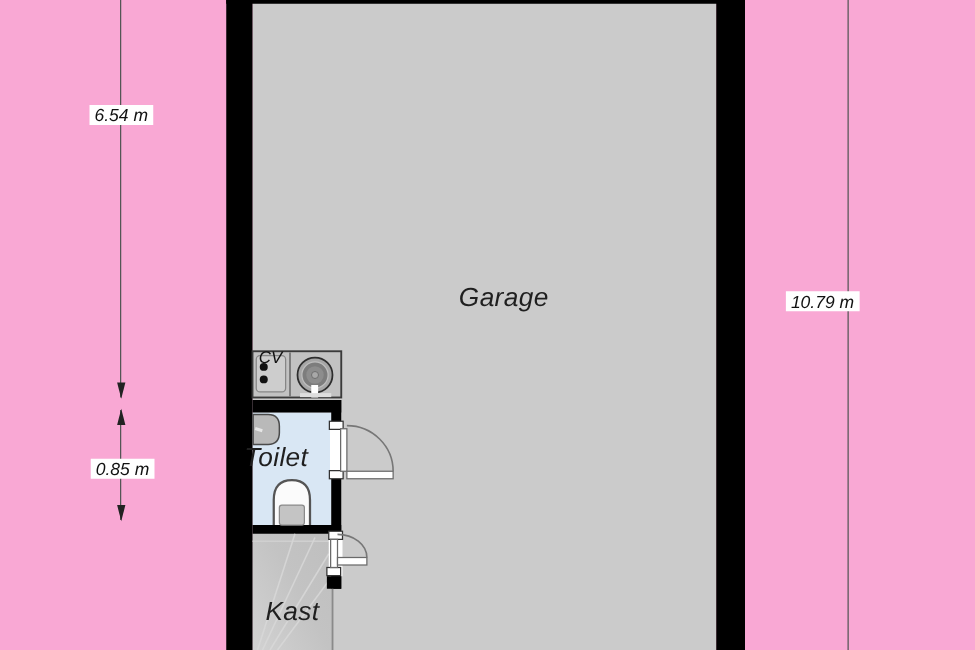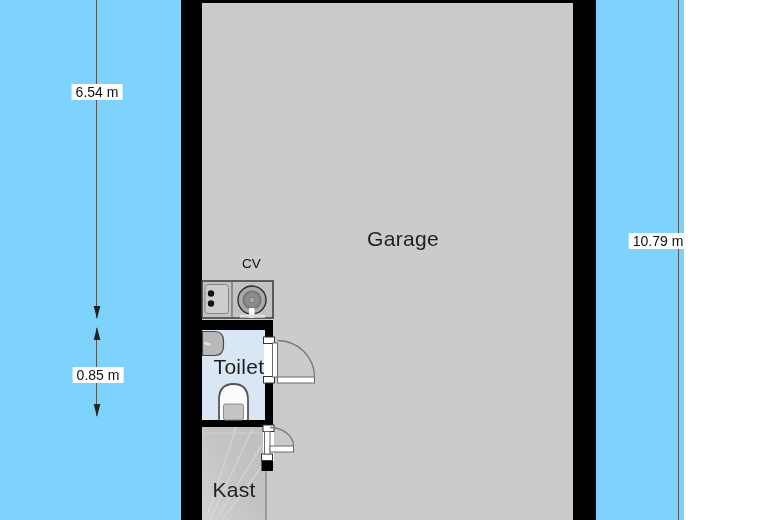--- a/index.html
+++ b/index.html
@@ -1,18 +1,18 @@
 <!DOCTYPE html>
 <html><head>
 <meta charset="utf-8">
 <style>
   html,body{margin:0;padding:0;background:#ffffff;}
   #stage{
-    position:relative;width:684px;height:520px;background:#7dd3fc;
-    overflow:hidden;font-family:"Liberation Sans","DejaVu Sans",sans-serif;
+    position:relative;width:780px;height:520px;background:#f9a8d4;
+    overflow:hidden;font-family:"Liberation Sans","DejaVu Sans",sans-serif;font-style:italic;
   }
   .abs{position:absolute;}
   
   .garage-floor{left:202px;top:0;width:371px;height:520px;background:#cbcbcb;}
   .toilet-floor{left:202px;top:330px;width:63px;height:90px;background:#d9e7f4;}
   .kast-floor{left:202px;top:427px;width:63px;height:93px;
     background:linear-gradient(62deg,#d2d2d2 0%,#c3c3c3 55%,#bfbfbf 100%);}
   
   .wall{background:#000;}
   .wall-top{left:181px;top:0;width:415px;height:3px;}
@@ -33,23 +33,23 @@
   }
   .room-label{
     transform:translate(-50%,-50%);font-size:21px;color:#1f1f1f;
     letter-spacing:.3px;white-space:nowrap;line-height:18px;
   }
   .cv-label{font-size:13.5px;color:#111;line-height:15px;}
   .lbl-654{left:97px;top:92px;}
   .lbl-134{left:98px;top:375px;}
   .lbl-1079{left:658px;top:241px;}
   .lbl-garage{left:403px;top:239px;}
-  .lbl-toilet{left:239px;top:367px;}
+  .lbl-toilet{left:221px;top:367px;}
   .lbl-kast{left:234px;top:490px;}
-  .lbl-cv{left:207px;top:256px;margin-left:35px;}
+  .lbl-cv{left:207px;top:278px;}
   .overlay-svg{left:0;top:0;width:780px;height:520px;pointer-events:none;}
 </style>
 </head>
 <body>
 
 <div id="stage">
 
   <div class="abs garage-floor"></div>
   <div class="abs toilet-floor"></div>
   <div class="abs kast-floor"></div>

